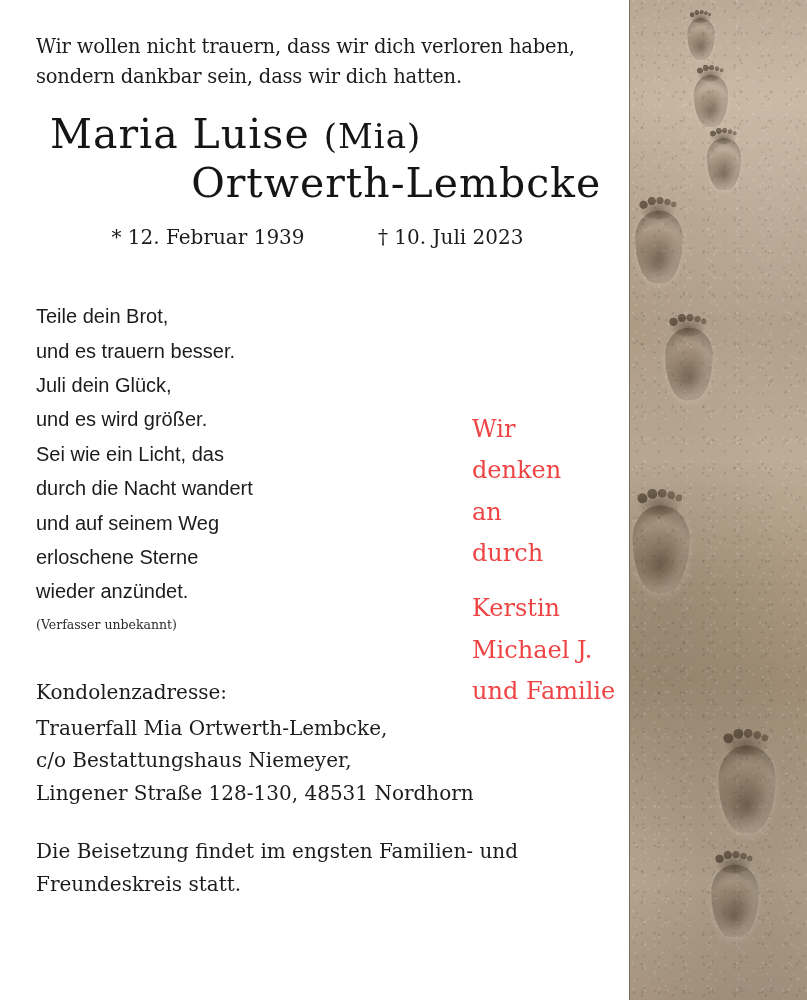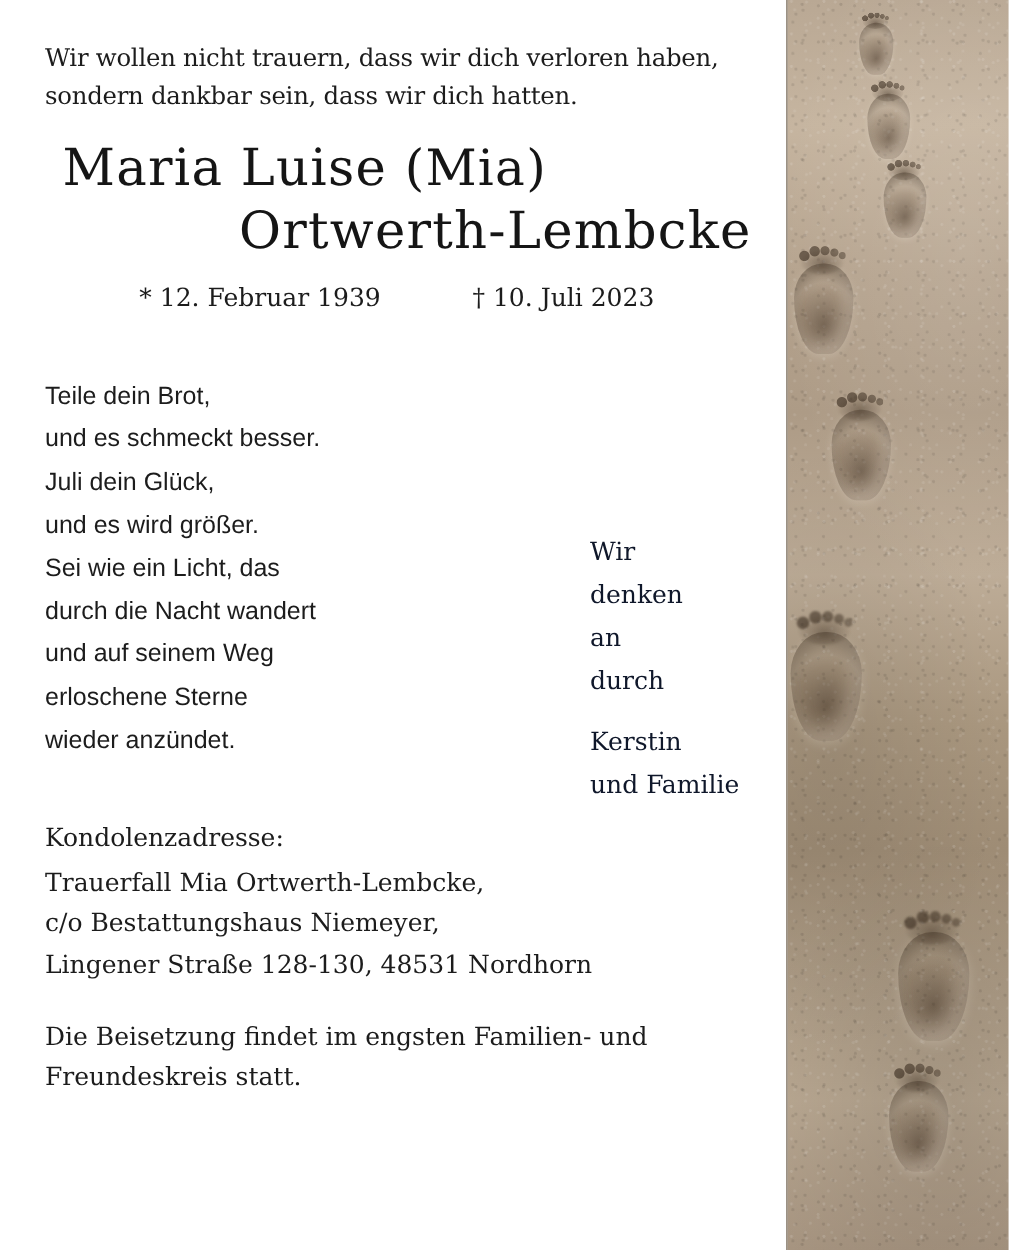--- a/index.html
+++ b/index.html
@@ -50,21 +50,21 @@
     color: #151515;
     letter-spacing: 1px;
     white-space: nowrap;
   }
   .name-line1 {
     font-size: 41px;
     line-height: 1.18;
     margin-left: 14px;
   }
   .name-line1 .nick {
-    font-size: 40px;
+    font-size: 34px;
   }
   .name-line2 {
     font-size: 41px;
     line-height: 1.18;
     margin-left: 6px;
     text-align: right;
   }
 
   .dates-row {
     display: flex;
@@ -93,25 +93,25 @@
   .poem-attrib {
     font-family: "DejaVu Serif", serif;
     font-size: 12.5px;
     color: #2a2a2a;
     margin-top: 8px;
   }
 
   .signature {
     position: absolute;
     left: 436px;
-    top: 124px;
-    font-family: "DejaVu Serif", serif;
-    font-size: 20px;
+    top: 110px;
+    font-family: "DejaVu Serif", serif;
+    font-size: 24px;
     line-height: 1.72;
-    color: #0f172a;
+    color: #ef4444;
   }
   .signature div { white-space: nowrap; }
   .signature .gap { height: 14px; }
 
   .condolence {
     margin: 44px 0 0 0;
     font-family: "DejaVu Serif", serif;
     font-size: 20px;
     line-height: 1.62;
     color: #1c1c1c;
@@ -243,37 +243,39 @@
     </div>
 
     <div class="dates-row">
       <div class="date-birth">* 12. Februar 1939</div>
       <div class="date-death">† 10. Juli 2023</div>
     </div>
 
     <div class="poem">
       <div class="poem-lines">
         <div>Teile dein Brot,</div>
-        <div>und es schmeckt besser.</div>
+        <div>und es trauern besser.</div>
         <div>Juli dein Glück,</div>
         <div>und es wird größer.</div>
         <div>Sei wie ein Licht, das</div>
         <div>durch die Nacht wandert</div>
         <div>und auf seinem Weg</div>
         <div>erloschene Sterne</div>
         <div>wieder anzündet.</div>
       </div>
+      <div class="poem-attrib">(Verfasser unbekannt)</div>
 
       <div class="signature">
         <div>Wir</div>
         <div>denken</div>
         <div>an</div>
         <div>durch</div>
         <div class="gap"></div>
         <div>Kerstin</div>
+        <div>Michael J.</div>
         <div>und Familie</div>
       </div>
     </div>
 
     <div class="condolence">
       <div class="heading">Kondolenzadresse:</div>
       <div>Trauerfall Mia Ortwerth-Lembcke,</div>
       <div>c/o Bestattungshaus Niemeyer,</div>
       <div>Lingener Straße 128-130, 48531 Nordhorn</div>
     </div>

